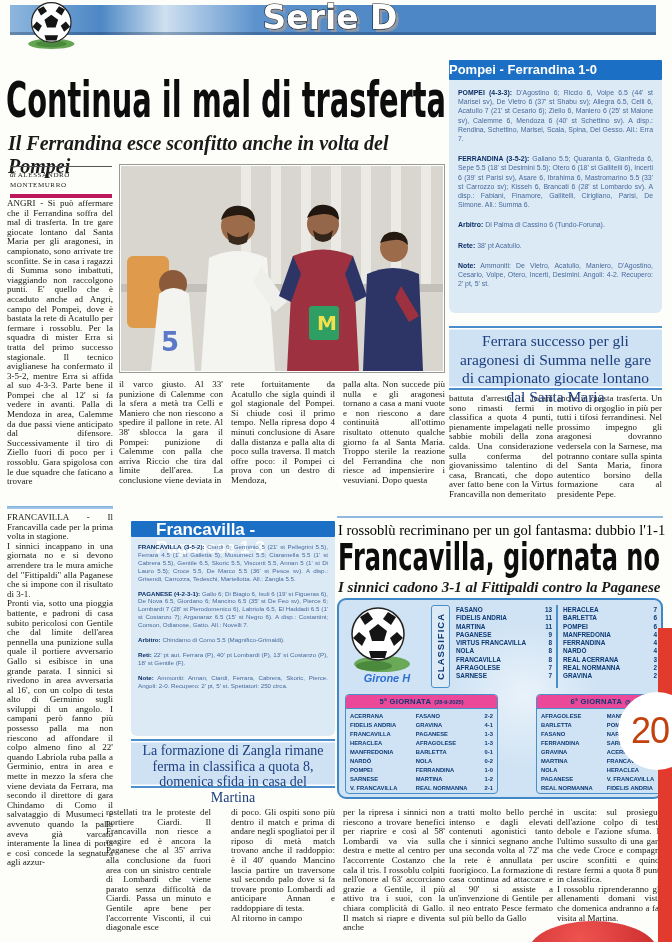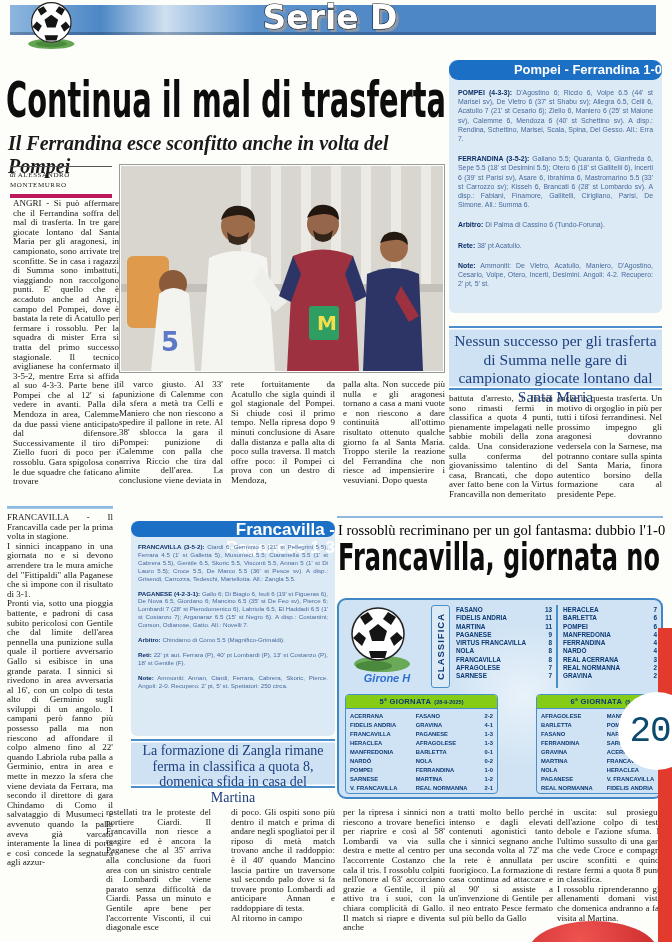--- a/index.html
+++ b/index.html
@@ -20,21 +20,21 @@
   .subhead2{position:absolute;left:338px;top:579px;width:328px;font-size:15px;font-weight:bold;font-style:italic;}
   
   .byline{position:absolute;left:10px;top:166px;width:102px;
           border-top:1px solid #555;border-bottom:4px solid #be185d;padding:3px 0 4px;
           font-size:7.5px;line-height:9px;color:#222;}
   .byline .prefix{font-style:italic;}
   .byline .name{text-transform:uppercase;letter-spacing:.6px;font-size:7px;}
   
   .bodycol{position:absolute;font-size:9px;line-height:9.6px;text-align:justify;
            white-space:pre-line;overflow:hidden;color:#161616;}
-  .c1a{left:13px;top:199px;width:106px;height:304px;}
+  .c1a{left:7px;top:199px;width:106px;height:304px;}
   .rule-c1{position:absolute;left:7px;top:506px;width:106px;height:3px;
            background:linear-gradient(#7fb0dd,#aacdeb);}
   .c1b{left:7px;top:513px;width:106px;height:424px;}
   .c2m{left:119px;top:380px;width:104px;height:134px;}
   .c3m{left:231px;top:380px;width:104px;height:134px;}
   .c4m{left:343px;top:380px;width:102px;height:134px;}
   .c5m{left:449px;top:394px;width:104px;height:122px;}
   .c6m{left:557px;top:394px;width:105px;height:122px;}
   .c2b{left:106px;top:808px;width:105px;height:132px;}
   .c3b{left:231px;top:808px;width:104px;height:132px;}
@@ -44,21 +44,21 @@
   .rule-sec2{position:absolute;left:337px;top:516px;width:326px;height:2px;background:#8fb9e0;}
   
   .photo{position:absolute;left:119px;top:164px;width:326px;height:209px;background:#fff;
          border:1px solid #9a9a95;box-sizing:border-box;padding:1px;}
   .photo svg{display:block;width:100%;height:100%;}
   
   .matchbox{position:absolute;background:#dceaf6;border-radius:6px;box-sizing:border-box;}
   .mb-pompei{left:449px;top:60px;width:213px;height:253px;}
   .mb-francavilla{left:131px;top:521px;width:204px;height:215px;}
   .mb-head{background:#1b6fc4;color:#fff;font-family:"Liberation Sans",sans-serif;
-           font-weight:bold;text-align:right;border-radius:9px;}
+           font-weight:bold;text-align:left;border-radius:1px;}
   .mb-pompei .mb-head{font-size:13px;line-height:20px;height:20px;}
   .mb-francavilla .mb-head{font-size:17px;line-height:18px;height:16px;padding-left:25px;}
   .mb-body{font-family:"Liberation Sans",sans-serif;color:#47699b;text-align:justify;}
   .mb-pompei .mb-body{padding:8px 9px;font-size:6.9px;line-height:9.2px;}
   .mb-francavilla .mb-body{padding:6px 7px;font-size:6.2px;line-height:7.9px;}
   .mb-body p{margin:0 0 11px 0;}
   .mb-francavilla .mb-body p{margin:0 0 7px 0;}
   .mb-label{font-weight:bold;color:#0a2f66;}
   
   .callout{position:absolute;background:#cfe2f4;text-align:center;color:#1c3e7e;
@@ -82,33 +82,33 @@
   .standings{position:absolute;top:6px;font-size:6.4px;line-height:8.3px;font-weight:bold;color:#0d3a75;}
   .st-left{left:117px;width:96px;}
   .st-right{left:224px;width:94px;}
   .st-divider{position:absolute;left:217px;top:5px;width:1.5px;height:83px;background:#4a90c8;}
   .trow{display:flex;}
   .trow .team{flex:1;text-transform:uppercase;white-space:nowrap;overflow:hidden;}
   .trow .pts{width:13px;text-align:right;}
   .roundbox{position:absolute;top:94px;width:153px;height:100px;border:1.5px solid #4a90c8;
             border-radius:4px;background:#cfe3f4;box-sizing:border-box;overflow:hidden;}
   .r5{left:6px;} .r6{left:153px;margin-left:44px;}
-  .round-head{height:13px;border-bottom:1.5px solid #4a90c8;background:#84cc16;display:flex;
+  .round-head{height:13px;border-bottom:1.5px solid #4a90c8;background:#ec4899;display:flex;
               align-items:center;justify-content:center;gap:3px;font-weight:bold;color:#0d3a75;}
   .round-title{font-size:7.6px;letter-spacing:.3px;}
   .round-date{font-size:5.6px;}
   .round-rows{padding:3px 4px;font-size:5.8px;line-height:9px;font-weight:bold;color:#0d3a75;}
   .round-rows .home{width:46%;text-transform:uppercase;white-space:nowrap;overflow:hidden;}
   .round-rows .away{flex:1;text-transform:uppercase;white-space:nowrap;overflow:hidden;}
   .round-rows .score{width:14px;text-align:right;}
   
   .red-stripe{position:absolute;left:658px;top:628px;width:14px;height:314px;background:#e23b2e;}
   .page-circle{position:absolute;left:618px;top:692px;width:78px;height:78px;border-radius:50%;
                background:#fff;display:flex;align-items:center;justify-content:center;z-index:5;}
-  .page-number{font-family:Liberation Mono, monospace;font-size:36px;color:#0c4a6e;
+  .page-number{font-family:Liberation Sans, sans-serif;font-size:36px;color:#c2410c;
                margin-right:14px;letter-spacing:-1px;}
   .red-blob{position:absolute;left:528px;top:921px;width:130px;height:64px;border-radius:50%;
             background:radial-gradient(circle at 40% 30%,#ef5350,#c62828);}
 </style>
 </head>
 <body>
 
 <div class="page">
 
   <div class="banner"></div>
@@ -134,21 +134,21 @@
   <div class="subhead1">Il Ferrandina esce sconfitto anche in volta del Pompei</div>
 
   <div class="byline">
     <span class="prefix">di</span>
     <span class="name">Alessandro Montemurro</span>
   </div>
 
   <div class="bodycol c1a">ANGRI - Si può affermare che il Ferrandina soffra del mal di trasferta. In tre gare giocate lontano dal Santa Maria per gli aragonesi, in campionato, sono arrivate tre sconfitte. Se in casa i ragazzi di Summa sono imbattuti, viaggiando non raccolgono punti. E' quello che è accaduto anche ad Angri, campo del Pompei, dove è bastata la rete di Acatullo per fermare i rossoblu. Per la squadra di mister Erra si tratta del primo successo stagionale. Il tecnico aviglianese ha confermato il 3-5-2, mentre Erra si affida al suo 4-3-3. Parte bene il Pompei che al 12' si fa vedere in avanti. Palla di Mendoza in area, Calemme da due passi viene anticipato dal difensore. Successivamente il tiro di Ziello fuori di poco per i rossoblu. Gara spigolosa con le due squadre che faticano a trovare</div>
   <div class="rule-c1"></div>
   <div class="bodycol c2m">il varco giusto. Al 33' punizione di Calemme con la sfera a metà tra Celli e Maniero che non riescono a spedire il pallone in rete. Al 38' sblocca la gara il Pompei: punizione di Calemme con palla che arriva Riccio che tira dal limite dell'area. La conclusione viene deviata in</div>
-  <div class="bodycol c3m">rete fortuitamente da Acatullo che sigla quindi il gol stagionale del Pompei. Si chiude così il primo tempo. Nella ripresa dopo 9 minuti conclusione di Asare dalla distanza e palla alta di poco sulla traversa. Il match offre poco: il Pompei ci prova con un destro di Mendoza,</div>
+  <div class="bodycol c3m">rete fortuitamente da Acatullo che sigla quindi il gol stagionale del Pompei. Si chiude così il primo tempo. Nella ripresa dopo 4 minuti conclusione di Asare dalla distanza e palla alta di poco sulla traversa. Il match offre poco: il Pompei ci prova con un destro di Mendoza,</div>
   <div class="bodycol c4m">palla alta. Non succede più nulla e gli aragonesi tornano a casa a mani vuote e non riescono a dare continuità all'ottimo risultato ottenuto qualche giorno fa al Santa Maria. Troppo sterile la reazione del Ferrandina che non riesce ad impensierire i vesuviani. Dopo questa</div>
   <div class="bodycol c5m">battuta d'arresto, i lucani sono rimasti fermi in classifica a quota 4 punti, pienamente impelagati nelle sabbie mobili della zona calda. Una considerazione sulla conferma del giovanissimo talentino di casa, Brancati, che dopo aver fatto bene con la Virtus Francavilla non demeritato</div>
   <div class="bodycol c6m">anche in questa trasferta. Un motivo di orgoglio in più per tutti i tifosi ferrandinesi. Nel prossimo impegno gli aragonesi dovranno vedersela con la Sarnese, ma potranno contare sulla spinta del Santa Maria, finora autentico borsino della formazione cara al presidente Pepe.</div>
 
   <div class="photo">
     <svg viewBox="0 0 322 205" preserveAspectRatio="none">
       <rect width="322" height="205" fill="#d8d6cf"></rect>
       <g fill="#eceae4">
         <rect x="120" y="0" width="10" height="120"></rect>
           <rect x="150" y="0" width="10" height="120"></rect>
@@ -192,27 +192,28 @@
          <span>Galiano 5.5; Quaranta 6, Gianfreda 6, Sepe 5.5 (18' st Desimini 5.5); Otero 6 (18' st Gallitelli 6), Incerti 6 (39' st Parisi sv), Asare 6, Ibrahima 6, Mastromarino 5.5 (33' st Carrozzo sv); Kisseh 6, Brancati 6 (28' st Lombardo sv). A disp.: Fabiani, Finamore, Gallitelli, Cirigliano, Parisi, De Simone. All.: Summa 6.</span></p>
       <p><span class="mb-label">Arbitro:</span>
          <span>Di Palma di Cassino 6 (Tundo-Foruna).</span></p>
       <p><span class="mb-label">Rete:</span>
          <span>38' pt Acatullo.</span></p>
       <p><span class="mb-label">Note:</span>
          <span>Ammoniti: De Vietro, Acatullo, Maniero, D'Agostino, Cesario, Volpe, Otero, Incerti, Desimini. Angoli: 4-2. Recupero: 2' pt, 5' st.</span></p>
     </div>
   </div>
 
-  <div class="callout co1">Nessun successo per gli trasferta di Summa nelle gare di campionato giocate lontano dal Santa Maria</div>
+  <div class="callout co1">Ferrara successo per gli aragonesi di Summa nelle gare di campionato giocate lontano dal Santa Maria</div>
 
   <div class="rule-sec2"></div>
-  <div class="kicker2">I rossoblù recriminano per un gol fantasma: dubbio l'1-0</div>
+  <div class="kicker2">I rossoblù recriminano per un gol fantasma: dubbio l'1-1</div>
   <svg class="headline2">
     <text x="2" y="32" font-family="DejaVu Sans" font-weight="bold" font-size="37" fill="#0d0d0d" textLength="322" lengthAdjust="spacingAndGlyphs">Francavilla, giornata no</text>
   </svg>
+  <div class="subhead2">I sinnici cadono 3-1 al Fittipaldi contro la Paganese</div>
 
   <div class="bodycol c1b">FRANCAVILLA - Il Francavilla cade per la prima volta in stagione.
 I sinnici incappano in una giornata no e si devono arrendere tra le mura amiche del "Fittipaldi" alla Paganese che si impone con il risultato di 3-1.
 Pronti via, sotto una pioggia battente, e padroni di casa subito pericolosi con Gentile che dal limite dell'area pennella una punizione sulla quale il portiere avversario Gallo si esibisce in una grande parata. I sinnici si rivedono in area avversaria al 16', con un colpo di testa alto di Germinio sugli sviluppi di un angolo. I campani però fanno più possesso palla ma non riescono ad affondare il colpo almeno fino al 22' quando Labriola ruba palla a Germinio, entra in area e mette in mezzo la sfera che viene deviata da Ferrara, ma secondo il direttore di gara Chindamo di Como il salvataggio di Musumeci è avvenuto quando la palla aveva già varcato interamente la linea di porta e così concede la segnatura agli azzur-</div>
   <div class="bodycol c2b">rostellati tra le proteste del portiere Ciardi. Il Francavilla non riesce a reagire ed è ancora la Paganese che al 35' arriva alla conclusione da fuori area con un sinistro centrale di Lombardi che viene parato senza difficoltà da Ciardi. Passa un minuto e Gentile apre bene per l'accorrente Visconti, il cui diagonale esce</div>
   <div class="bodycol c3b">di poco. Gli ospiti sono più dentro il match e prima di andare negli spogliatoi per il riposo di metà match trovano anche il raddoppio: è il 40' quando Mancino lascia partire un traversone sul secondo palo dove si fa trovare pronto Lombardi ad anticipare Annan e raddoppiare di testa.
 Al ritorno in campo</div>
   <div class="bodycol c4b">per la ripresa i sinnici non riescono a trovare benefici per riaprire e così al 58' Lombardi va via sulla destra e mette al centro per l'accorrente Costanzo che cala il tris. I rossoblu colpiti nell'onore al 63' accorciano grazie a Gentile, il più attivo tra i suoi, con la chiara complicità di Gallo. Il match si riapre e diventa anche</div>
   <div class="bodycol c5b">a tratti molto bello perché intenso e dagli elevati contenuti agonistici tanto che i sinnici segnano anche una seconda volta al 72' ma la rete è annullata per fuorigioco. La formazione di casa continua ad attaccare e al 90' si assiste a un'invenzione di Gentile per il neo entrato Pesce fermato sul più bello da Gallo</div>
   <div class="bodycol c6b">in uscita: sul prosieguo dell'azione colpo di testa debole e l'azione sfuma. È l'ultimo sussulto di una gara che vede Croce e compagni uscire sconfitti e quindi restare fermi a quota 8 punti in classifica.

